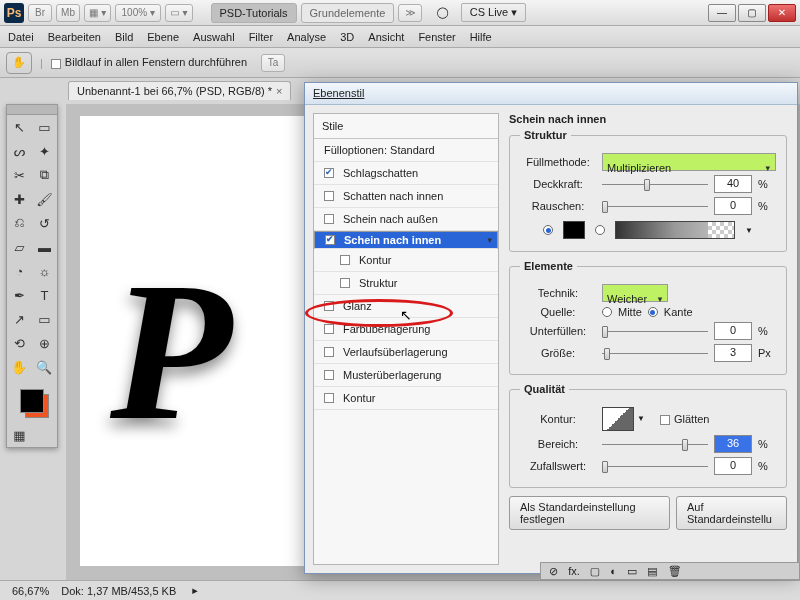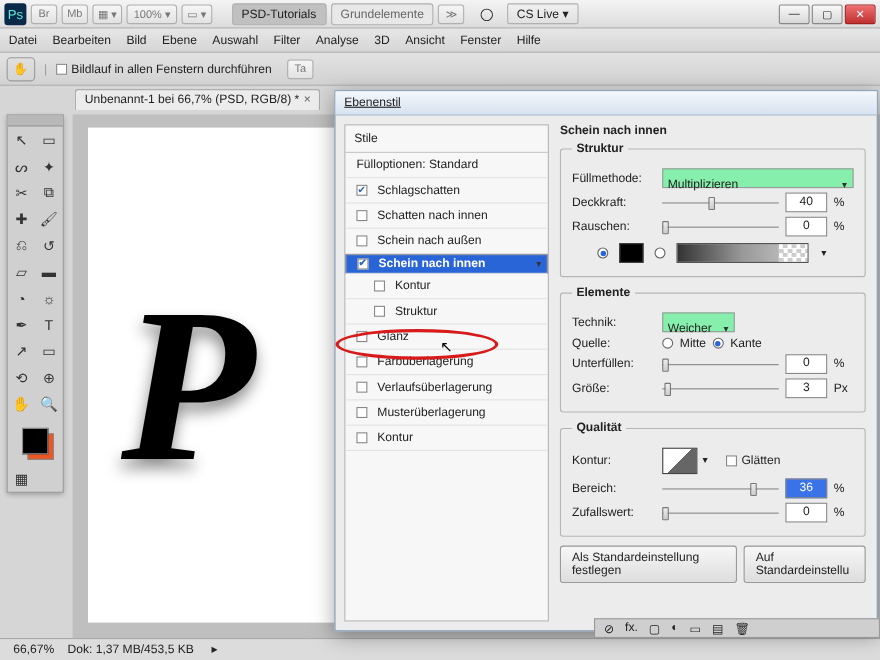--- a/index.html
+++ b/index.html
@@ -1,20 +1,20 @@
 <!DOCTYPE html>
 <html><head>
 <meta charset="utf-8">
 <style>
 * { box-sizing:border-box; margin:0; padding:0; font-family:Tahoma,Arial,sans-serif; font-size:11px; color:#222; }
 body { background:#d6d6d6; width:800px; height:600px; overflow:hidden; position:relative; }
 
 
 .titlebar { height:26px; background:linear-gradient(#f4f4f4,#dcdcdc); display:flex; align-items:center; padding:0 4px; gap:4px; border-bottom:1px solid #aaa; }
-.ps-logo { width:20px; height:20px; background:#0b2a4a; border-radius:3px; display:flex; align-items:center; justify-content:center; color:#5eead4; font-weight:normal; font-size:12px; }
+.ps-logo { width:20px; height:20px; background:#0b2a4a; border-radius:3px; display:flex; align-items:center; justify-content:center; color:#fdba74; font-weight:bold; font-size:12px; }
 .tbtn { height:18px; min-width:24px; padding:0 4px; background:linear-gradient(#f6f6f6,#e2e2e2); border:1px solid #b0b0b0; border-radius:3px; font-size:10px; color:#777; display:flex; align-items:center; justify-content:center; }
 .tab { padding:3px 8px; border:1px solid #b0b0b0; border-radius:3px; background:#e8e8e8; color:#666; }
 .tab.active { background:#c0c0c0; color:#222; }
 .cs { margin-left:8px; padding:2px 8px; border:1px solid #b0b0b0; border-radius:2px; }
 .winbtns { margin-left:auto; display:flex; gap:2px; }
 .wbtn { width:28px; height:18px; border:1px solid #888; border-radius:2px; background:linear-gradient(#f8f8f8,#d8d8d8); display:flex; align-items:center; justify-content:center; font-size:10px; }
 .wbtn.cls { background:linear-gradient(#f07070,#c03030); color:#fff; border-color:#a02020; }
 
 
 .menubar { height:22px; background:linear-gradient(#e6e6e6,#d6d6d6); display:flex; align-items:center; padding:0 8px; gap:14px; border-bottom:1px solid #aaa; }
@@ -59,22 +59,22 @@
 .panel-l .hdr { padding:6px 8px; border-bottom:1px solid #c5c5c5; }
 .panel-l .row { padding:5px 8px 5px 10px; border-bottom:1px solid #e2e2e2; display:flex; align-items:center; gap:5px; }
 .panel-l .row.indent { padding-left:26px; }
 .panel-l .row.sel { background:#2a65d8; color:#fff; }
 .panel-l .row.sel span { color:#fff; font-weight:bold; }
 
 .panel-r { flex:1; padding:8px 10px 8px 10px; }
 .panel-r fieldset { border:1px solid #b5b5b5; border-radius:3px; margin-bottom:8px; padding:8px 10px; }
 .panel-r legend { padding:0 4px; font-weight:bold; }
 .frow { display:flex; align-items:center; gap:6px; margin:4px 0; }
-.frow .lbl { width:76px; text-align:left; }
-.sel { border:1px solid #9a9a9a; background:#86efac; height:18px; padding:12px 20px 0 4px; display:flex; align-items:center; min-width:110px; position:relative; }
+.frow .lbl { width:76px; text-align:center; }
+.sel { border:1px solid #9a9a9a; background:#bef264; height:18px; padding:12px 20px 0 4px; display:flex; align-items:center; min-width:110px; position:relative; }
 .sel:after { content:"▾"; position:absolute; right:5px; font-size:9px; color:#333; }
 .slider { flex:1; height:16px; position:relative; max-width:116px;}
 .slider:before { content:""; position:absolute; left:0; right:0; top:8px; height:1px; background:#888; }
 .slider .thumb { position:absolute; top:3px; width:6px; height:12px; background:linear-gradient(#eee,#ccc); border:1px solid #777; border-radius:1px; }
 .numbox { width:38px; height:18px; border:1px solid #888; background:#fff; text-align:center; line-height:15px; }
 .numbox.hl { background:#3a72e8; color:#fff; }
 .unit { width:18px; }
 .radio { width:10px; height:10px; border:1px solid #666; border-radius:50%; background:#fff; display:inline-block; position:relative; }
 .radio.on:after { content:""; position:absolute; inset:1.5px; background:#2a65d8; border-radius:50%; }
 .colsw { width:22px; height:18px; border:1px solid #444; background:#000; }

